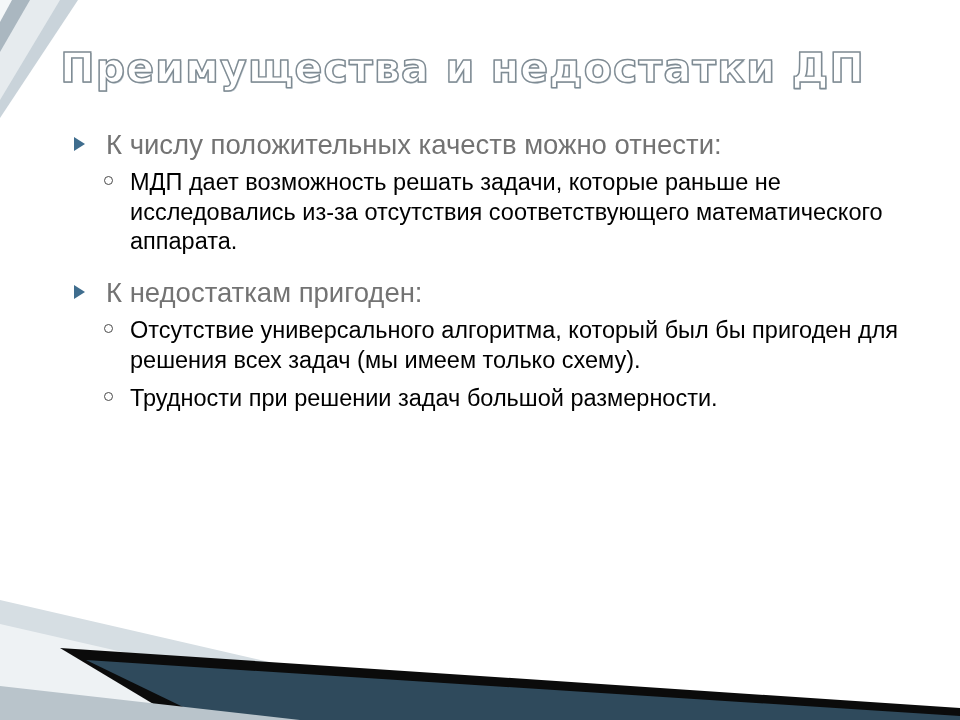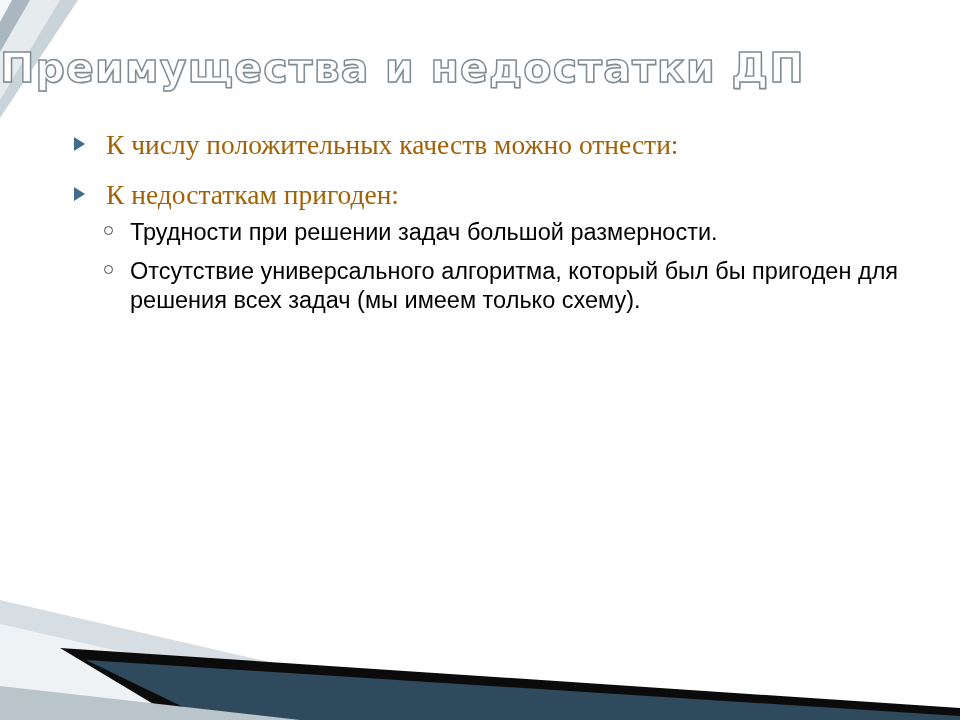--- a/index.html
+++ b/index.html
@@ -41,21 +41,21 @@
     overflow: hidden;
     pointer-events: none;
   }
 
   
   .title-area {
     position: absolute;
     top: 44px;
     left: 0;
     width: 865px;
-    text-align: left;
+    text-align: right;
   }
   .slide-title {
     font-family: "DejaVu Sans", sans-serif;
     font-size: 41px;
     font-weight: bold;
     letter-spacing: 1.2px;
     color: #ffffff;
     -webkit-text-stroke: 1.4px #7f8b93;
     text-shadow:
        1px 1px 0 #c2ccd3,
@@ -82,23 +82,22 @@
     list-style: none;
     margin: 0 0 0 28px;
     padding: 0;
   }
 
   li.l1 {
     position: relative;
     padding-left: 34px;
     font-size: 27.5px;
     line-height: 1.24;
-    color: #a16207;
+    color: #737373;
     margin-bottom: 6px;
-    font-family: Liberation Serif, serif;
   }
   li.l1 > .btext {
     display: block;
   }
   li.l1 > .bullet1 {
     position: absolute;
     left: 2px;
     top: 9px;
     width: 0;
     height: 0;
@@ -160,36 +159,40 @@
 
   <div class="content">
     <ul class="level1">
 
       <li class="l1">
         <span class="bullet1"></span>
         <span class="btext">К числу положительных качеств можно отнести:</span>
       </li>
 
       <ul class="level2">
+        <li class="l2">
+          <span class="bullet2"></span>
+          <span>МДП дает возможность решать задачи, которые раньше не исследовались из-за отсутствия соответствующего математического аппарата.</span>
+        </li>
       </ul>
 
       <div class="group-gap"></div>
 
       <li class="l1">
         <span class="bullet1"></span>
         <span class="btext">К недостаткам пригоден:</span>
       </li>
 
       <ul class="level2">
         <li class="l2">
           <span class="bullet2"></span>
-          <span>Трудности при решении задач большой размерности.</span>
+          <span>Отсутствие универсального алгоритма, который был бы пригоден для решения всех задач (мы имеем только схему).</span>
         </li>
         <li class="l2">
           <span class="bullet2"></span>
-          <span>Отсутствие универсального алгоритма, который был бы пригоден для решения всех задач (мы имеем только схему).</span>
+          <span>Трудности при решении задач большой размерности.</span>
         </li>
       </ul>
 
     </ul>
   </div>
 
 </div>
 
 </body></html>

